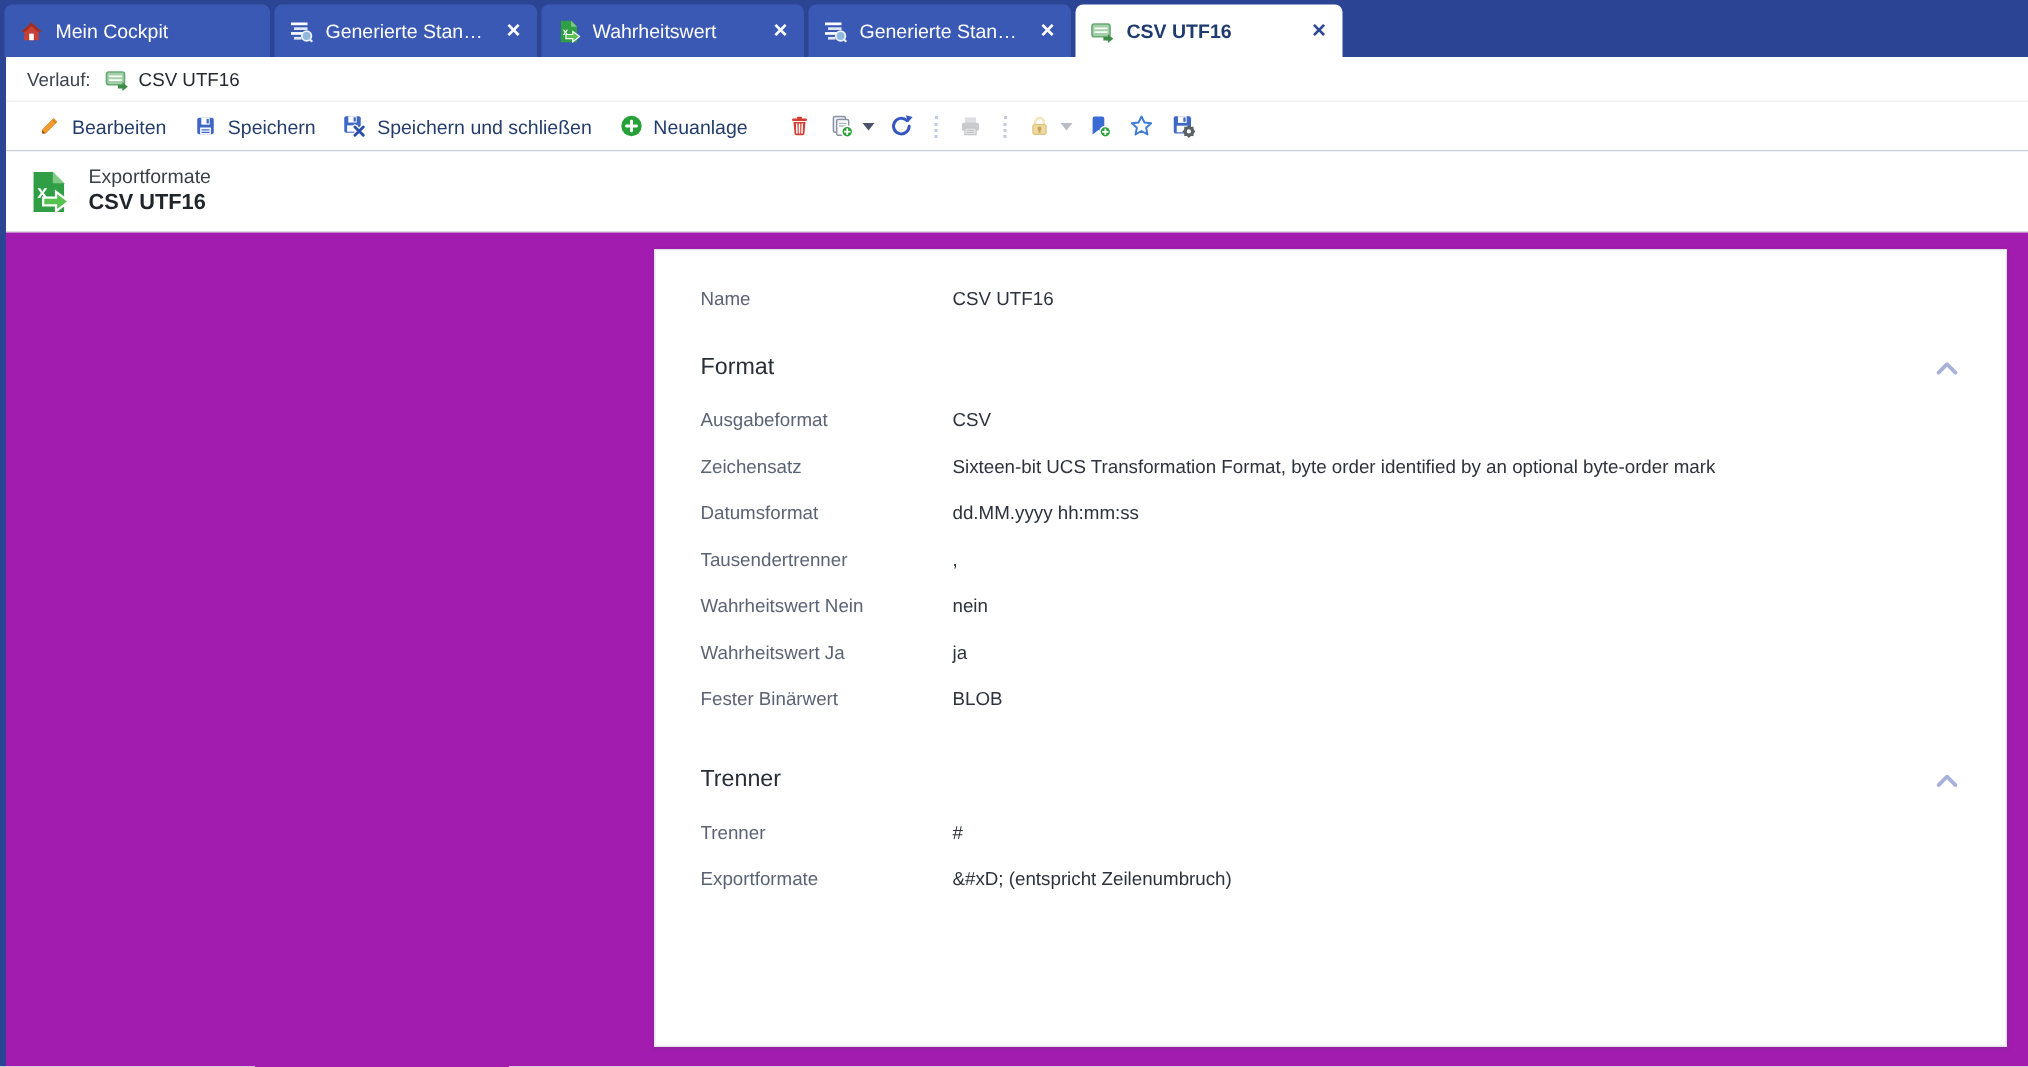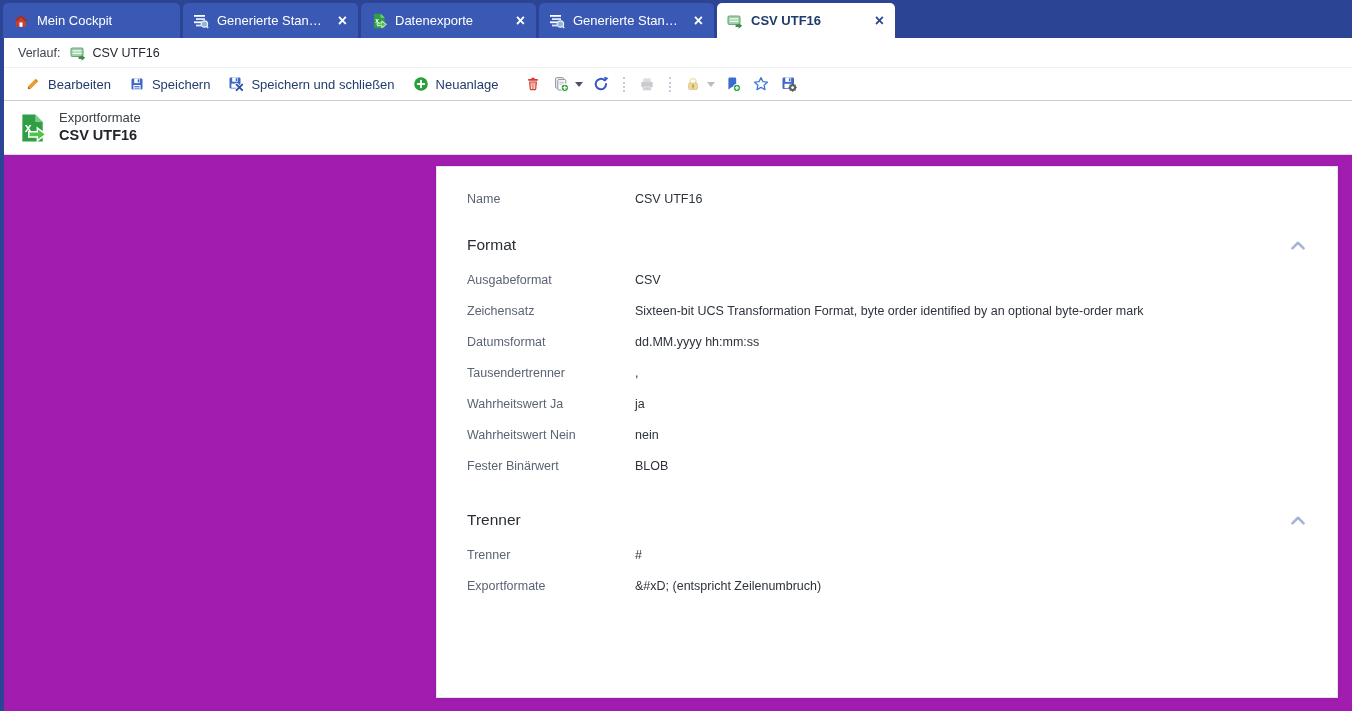--- a/index.html
+++ b/index.html
@@ -92,21 +92,21 @@
       <span class="x">×</span>
     </div>
 
     <div class="tab">
       <svg class="tic" viewBox="0 0 28 28">
         <path d="M5 1.5 h12 l7 7 v18 h-19 z" fill="#2f9e44"></path>
         <path d="M17 1.5 l7 7 h-7 z" fill="#7fcb86"></path>
         <text x="10.5" y="17.5" font-size="11.5" font-weight="bold" fill="#ffffff" text-anchor="middle" font-family="Liberation Sans, sans-serif">x</text>
         <path d="M11 17.5 h8 v-3.6 l8 6 -8 6 v-3.6 h-8 z" fill="#55c14e" stroke="#ffffff" stroke-width="1.4"></path>
       </svg>
-      <span class="lab">Datenexporte</span>
+      <span class="lab">Wahrheitswert</span>
       <span class="x">×</span>
     </div>
 
     <div class="tab">
       <svg class="tic" viewBox="0 0 16 16">
         <rect x="1" y="2" width="11" height="1.8" fill="#ffffff"></rect>
         <rect x="3" y="5.2" width="9" height="1.8" fill="#dfe6f5"></rect>
         <rect x="1" y="8.4" width="11" height="1.8" fill="#ffffff"></rect>
         <rect x="3" y="11.6" width="5" height="1.8" fill="#dfe6f5"></rect>
         <circle cx="11.4" cy="11" r="3.2" fill="#8fb8dc" stroke="#eaf1fa" stroke-width="1.2"></circle>
@@ -318,26 +318,26 @@
         </div>
         <div class="frow">
           <span class="lbl">Datumsformat</span>
           <span class="val">dd.MM.yyyy hh:mm:ss</span>
         </div>
         <div class="frow">
           <span class="lbl">Tausendertrenner</span>
           <span class="val">,</span>
         </div>
         <div class="frow">
+          <span class="lbl">Wahrheitswert Nein</span>
+          <span class="val">nein</span>
+        </div>
+        <div class="frow">
           <span class="lbl">Wahrheitswert Ja</span>
           <span class="val">ja</span>
-        </div>
-        <div class="frow">
-          <span class="lbl">Wahrheitswert Nein</span>
-          <span class="val">nein</span>
         </div>
         <div class="frow">
           <span class="lbl">Fester Binärwert</span>
           <span class="val">BLOB</span>
         </div>
 
         <div class="sechead second">
           <span>Trenner</span>
           <svg class="chev" viewBox="0 0 16 12">
             <polyline points="3,9 8,4 13,9" fill="none" stroke="#a8b2d8" stroke-width="2.2" stroke-linecap="round" stroke-linejoin="round"></polyline>

